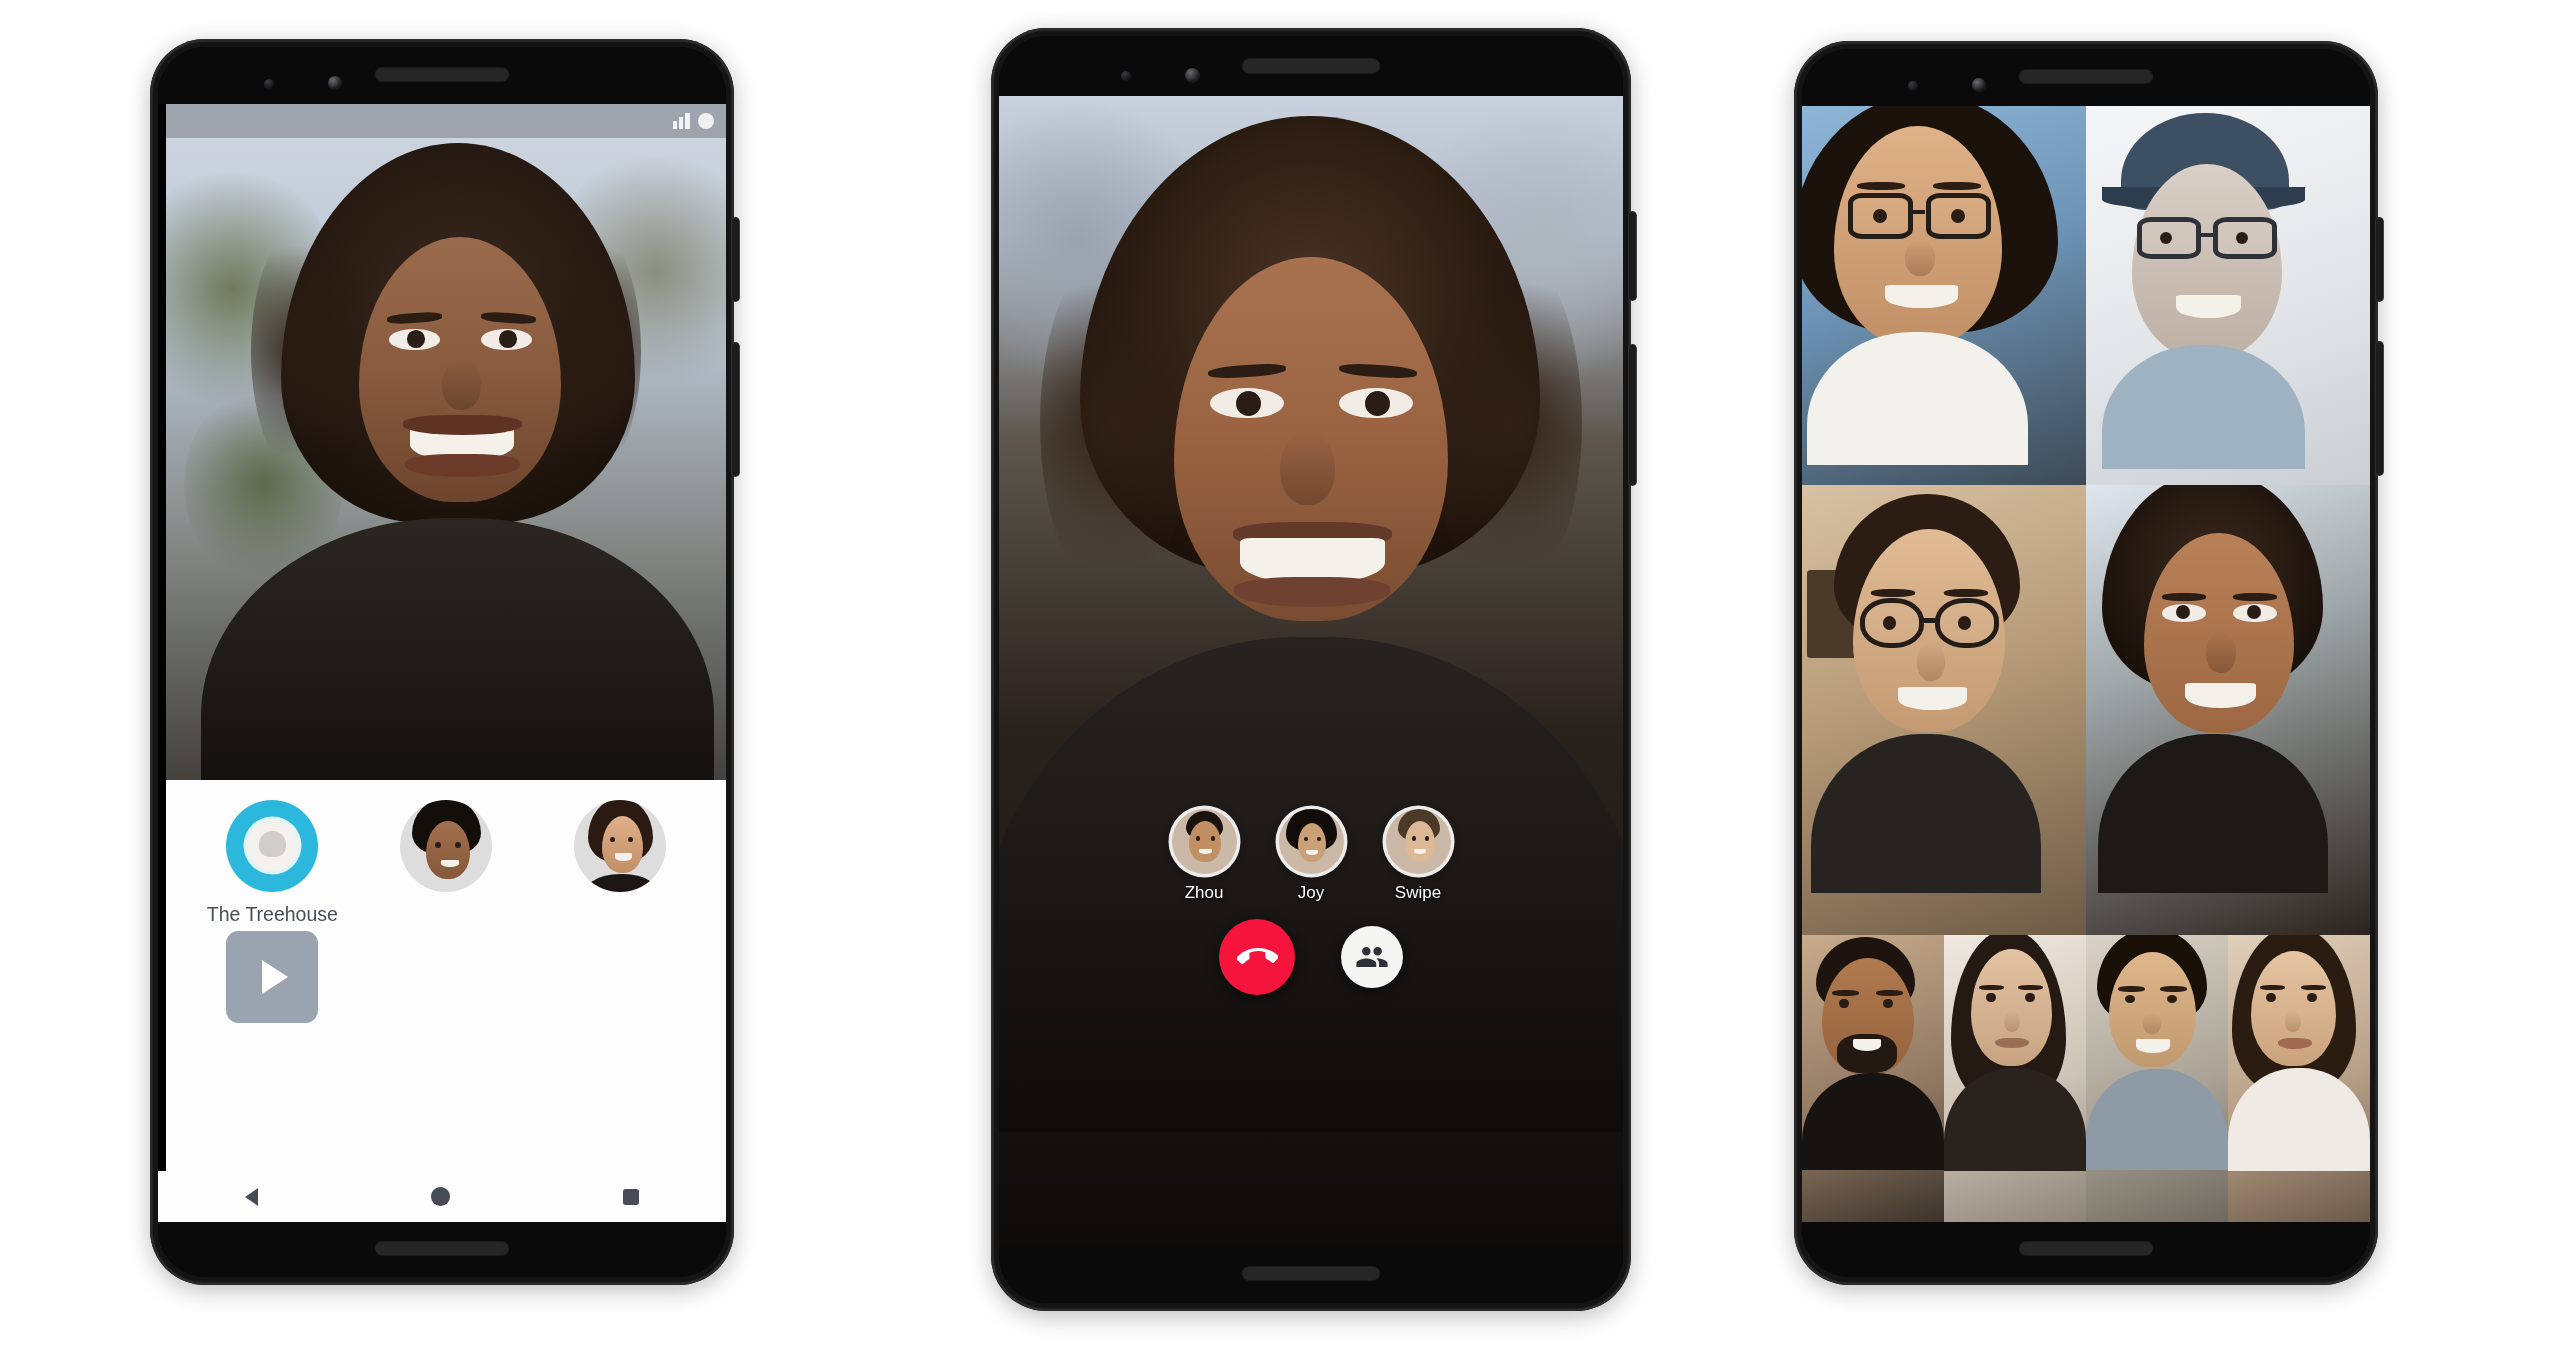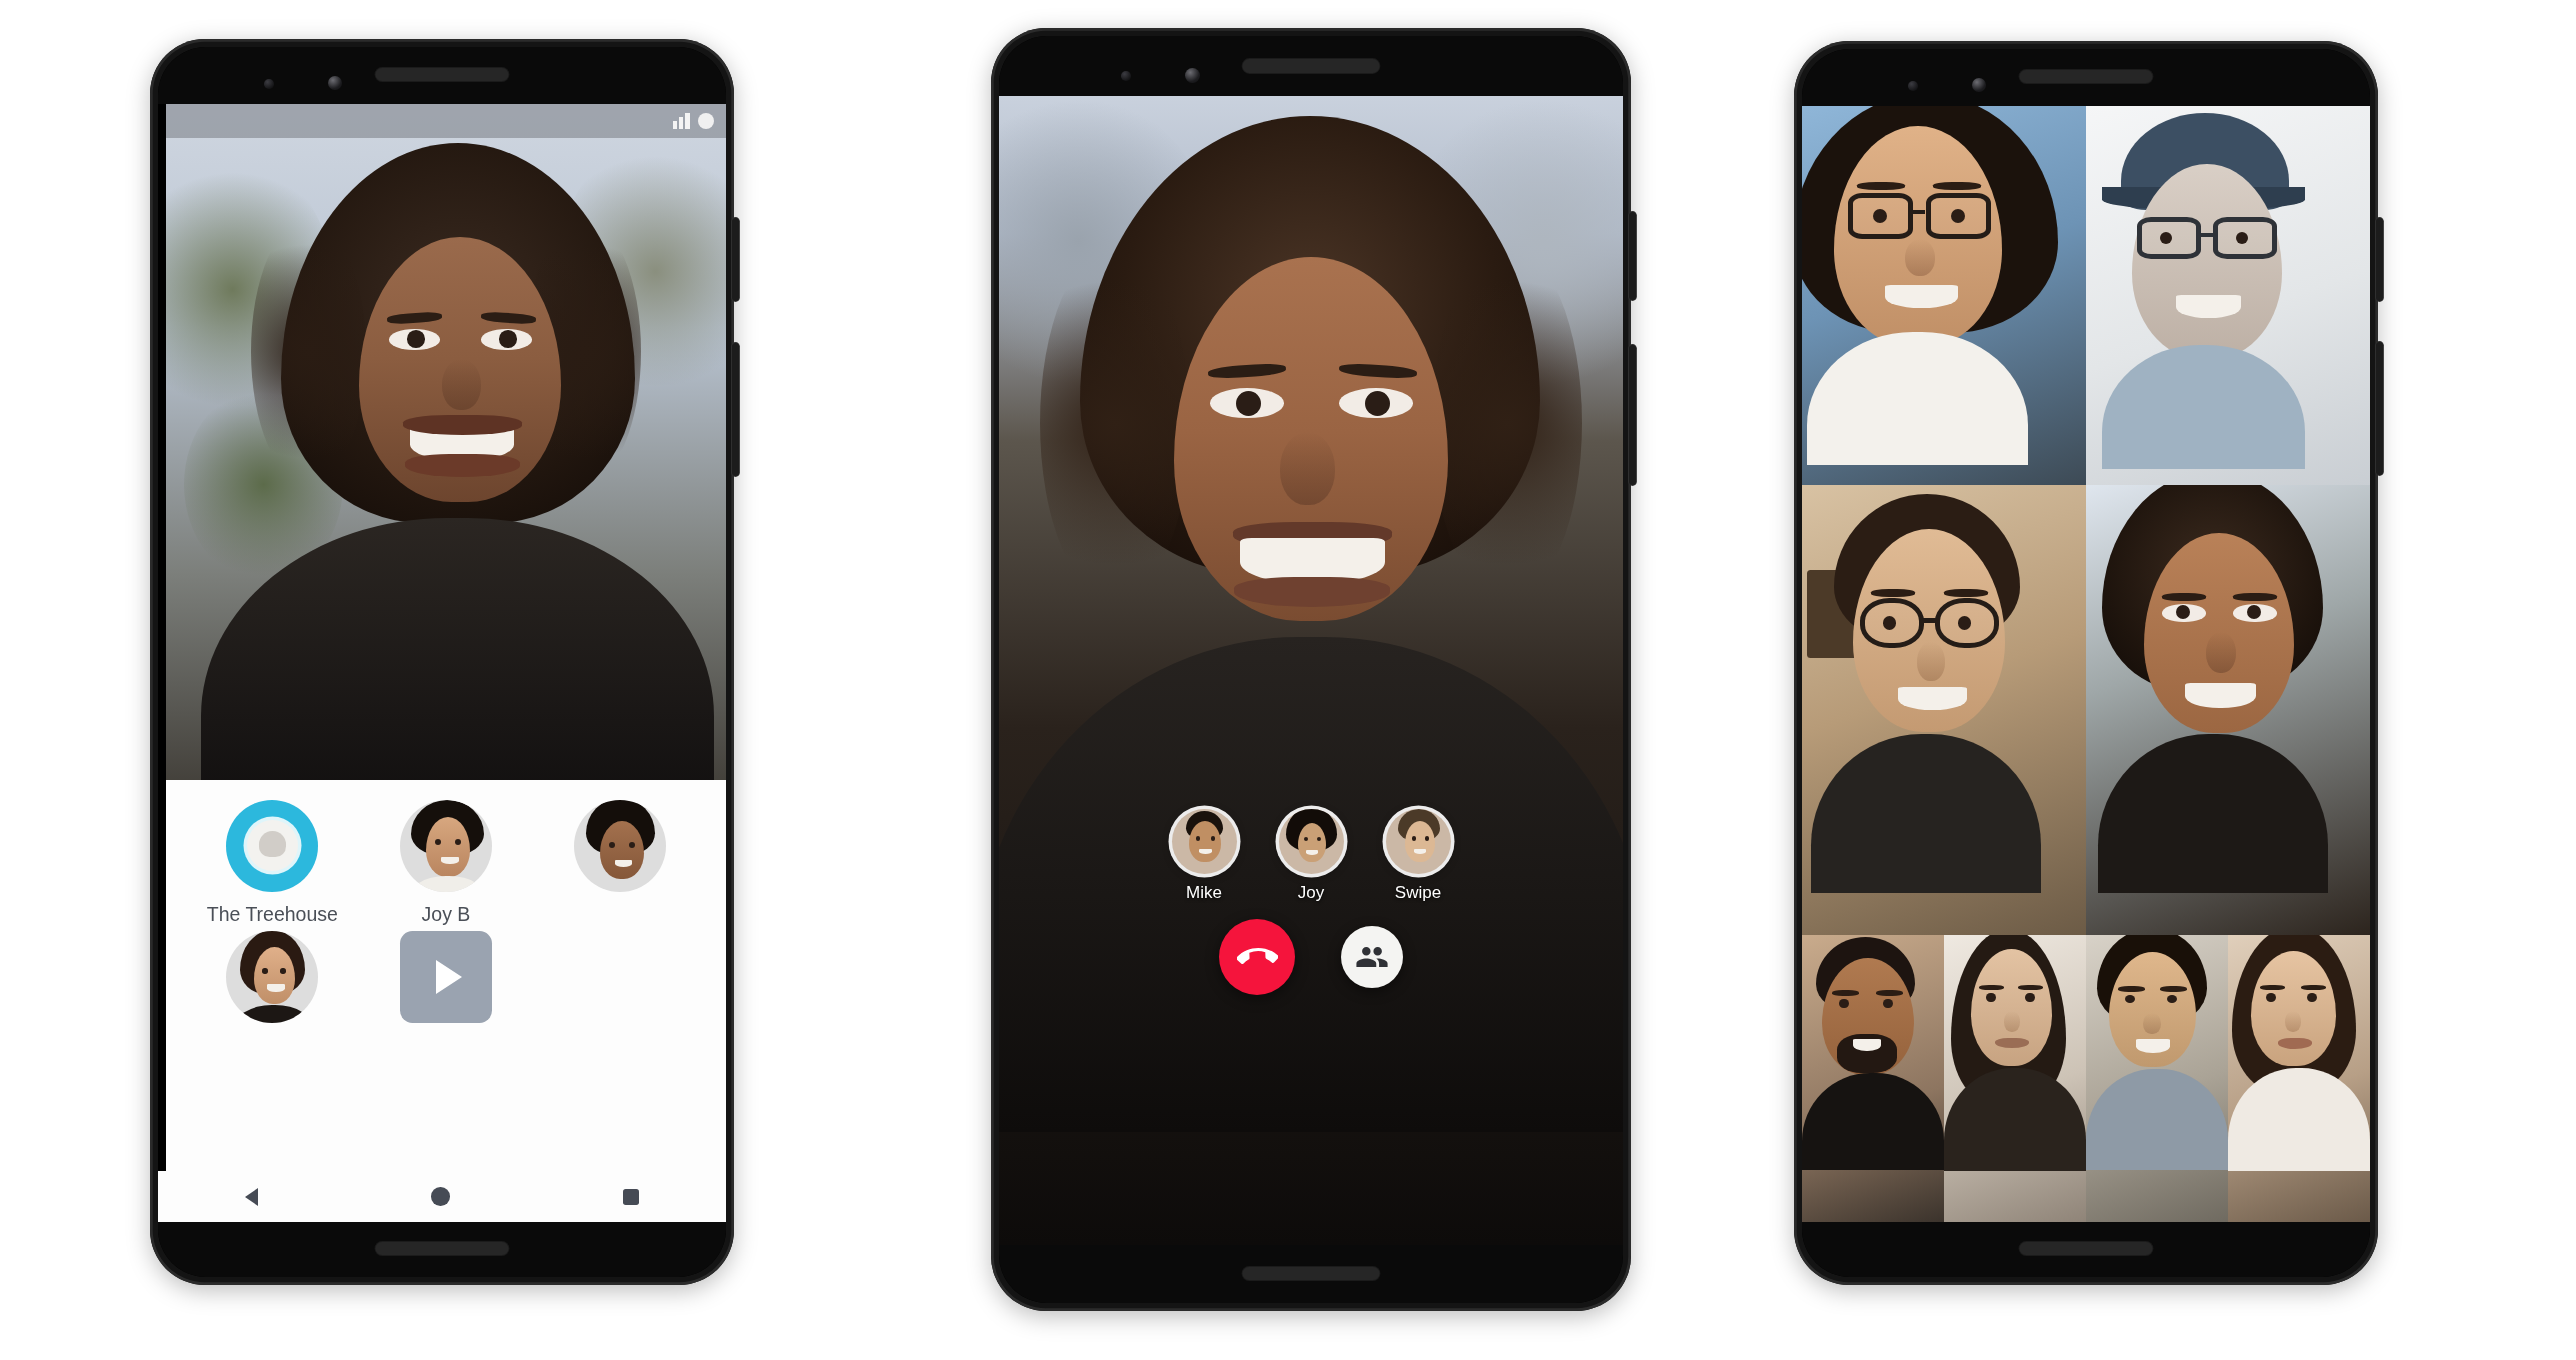--- a/index.html
+++ b/index.html
@@ -316,32 +316,20 @@
           <div class="contact-grid">
 
             <div class="contact-cell">
               <div class="avatar group">
                 <div class="group-inner"></div>
               </div>
               <div class="contact-name">The Treehouse</div>
             </div>
 
 
-            <div class="contact-cell">
-              <div class="avatar">
-                <div class="bg" style="background:linear-gradient(160deg,#95b3c9 0%,#6f8f6a 55%,#4e5f46 100%)"></div>
-                <div class="hair" style="left:10.6px;top:0px;width:73px;height:55px;background:#150f0b;"></div>
-                <div class="face" style="left:26.5px;top:17.7px;width:44px;height:60px;background:linear-gradient(180deg,#d7a77f 0%,#b9855f 100%);"></div>
-                <div class="eye" style="left:35px;top:39px;width:6.2px;height:6.2px;"></div>
-                <div class="eye" style="left:55px;top:39px;width:6.2px;height:6.2px;"></div>
-                <div class="mouth" style="left:41px;top:57px;width:17.7px;height:7px;"></div>
-                <div class="shoulders" style="left:7px;top:76px;width:81px;height:35px;background:#f0eee9;"></div>
-              </div>
-              <div class="contact-name">Joy B</div>
-            </div>
 
             <div class="contact-cell">
               <div class="avatar">
                 <div class="bg" style="background:linear-gradient(160deg,#e6e2d5 0%,#b3ae7e 55%,#8e8a5c 100%)"></div>
                 <div class="hair" style="left:12.4px;top:-1.8px;width:69px;height:57px;background:#140e0a;"></div>
                 <div class="face" style="left:26.5px;top:21px;width:44px;height:58px;background:linear-gradient(180deg,#a3714e 0%,#855739 100%);"></div>
                 <div class="eye" style="left:35px;top:42px;width:6.2px;height:6.2px;"></div>
                 <div class="eye" style="left:55px;top:42px;width:6.2px;height:6.2px;"></div>
                 <div class="mouth" style="left:41px;top:60px;width:17.7px;height:7px;"></div>
               </div>
@@ -429,21 +417,21 @@
         <div class="callers" style="top:713px;">
           <div class="caller">
             <div class="caller-pic">
               <div class="bg" style="background:linear-gradient(160deg,#e4ded3 0%,#b9a48c 60%,#6e5f51 100%)"></div>
               <div class="hair" style="left:14px;top:1.8px;width:37px;height:28px;background:#1a120c;"></div>
               <div class="face" style="left:17.7px;top:12.4px;width:32px;height:41px;background:#c08f63;"></div>
               <div class="eye" style="left:24px;top:27.4px;width:4.4px;height:4.4px;"></div>
               <div class="eye" style="left:39px;top:27.4px;width:4.4px;height:4.4px;"></div>
               <div class="mouth" style="left:27.4px;top:40px;width:13.3px;height:5.3px;"></div>
             </div>
-            <div class="caller-name">Mike</div>
+            <div class="caller-name">Zhou</div>
           </div>
 
           <div class="caller">
             <div class="caller-pic">
               <div class="bg" style="background:linear-gradient(160deg,#2e261f 0%,#18120d 100%)"></div>
               <div class="hair" style="left:7px;top:-1.8px;width:51px;height:44px;background:#120c08;"></div>
               <div class="face" style="left:19.5px;top:14px;width:28px;height:39px;background:#caa076;"></div>
               <div class="eye" style="left:25px;top:28px;width:4.4px;height:4.4px;"></div>
               <div class="eye" style="left:38px;top:28px;width:4.4px;height:4.4px;"></div>
               <div class="mouth" style="left:27.4px;top:41px;width:12.4px;height:5.3px;"></div>

